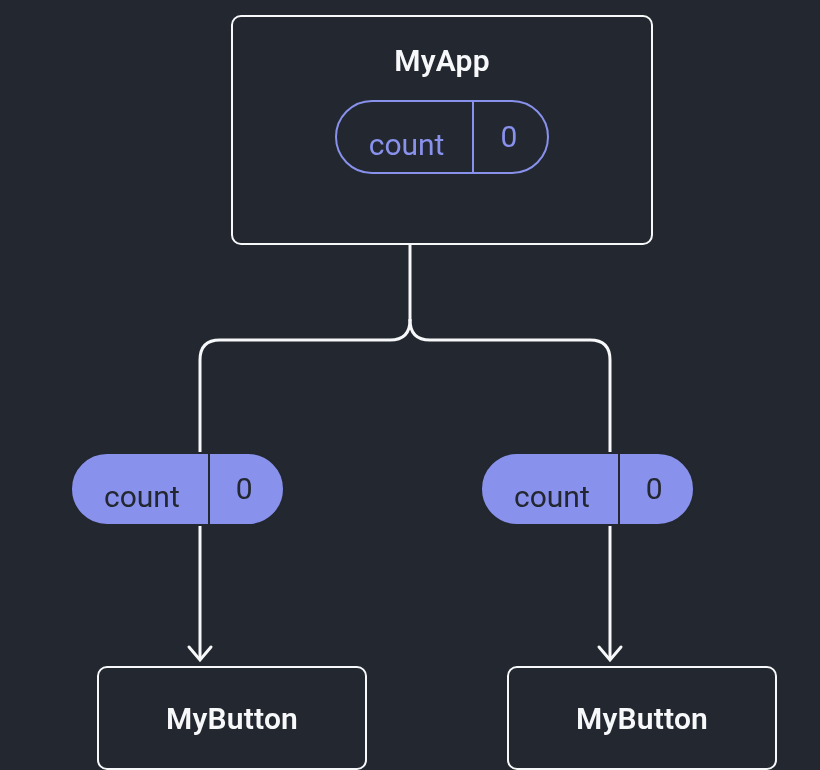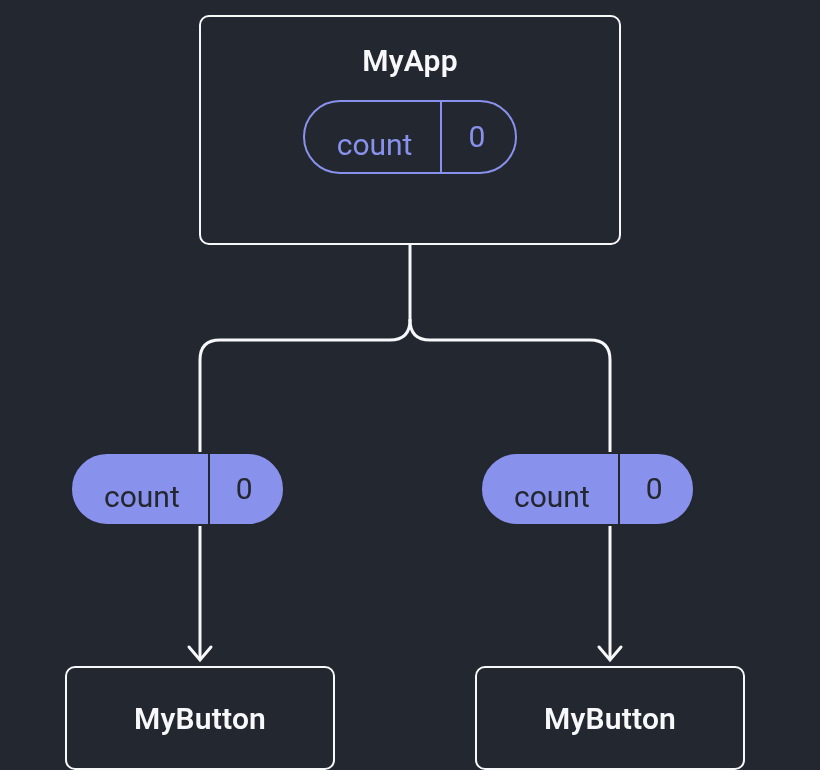--- a/index.html
+++ b/index.html
@@ -21,20 +21,21 @@
   }
   .card {
     position: absolute;
     background: #23272f;
     border: 2px solid #f7f8fa;
     border-radius: 10px;
     display: flex;
     flex-direction: column;
     align-items: center;
     color: #f7f8fa;
+    margin-left: 32px;
   }
   .card-title {
     font-size: 30px;
     font-weight: 600;
     margin-top: 26px;
     margin-bottom: 22px;
     letter-spacing: 0.2px;
   }
   .big-card {
     left: 199px;

